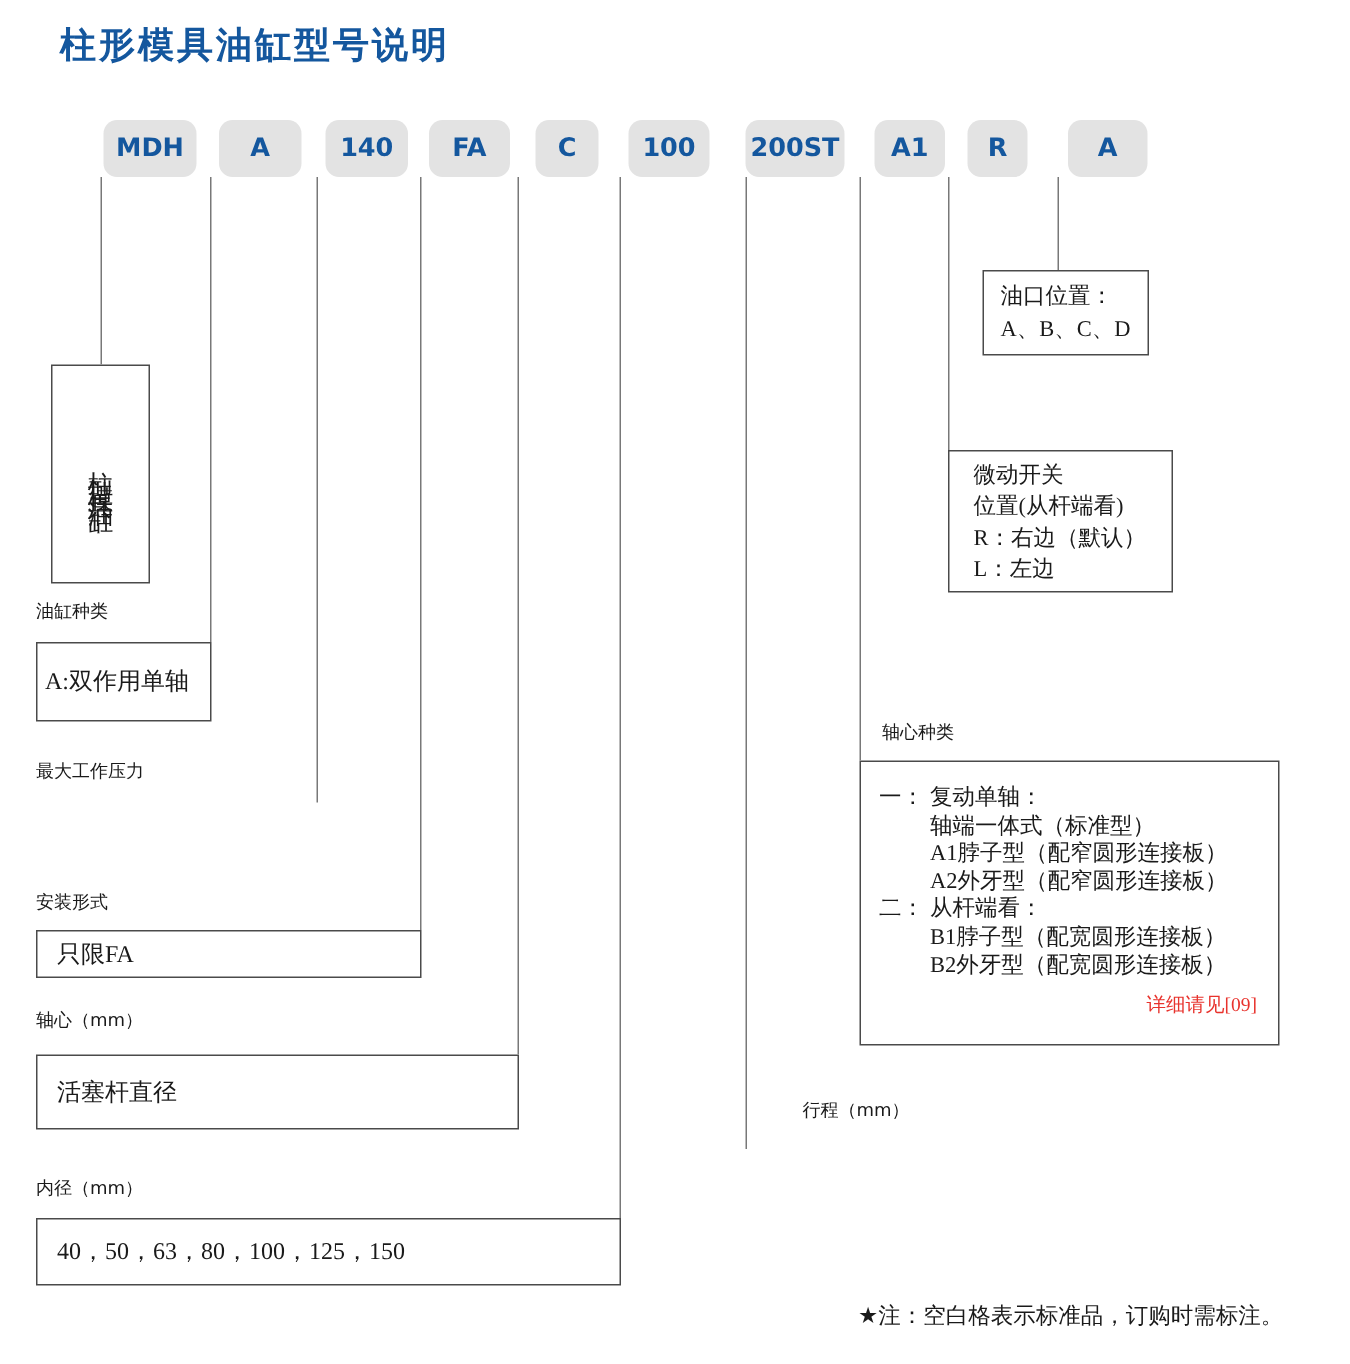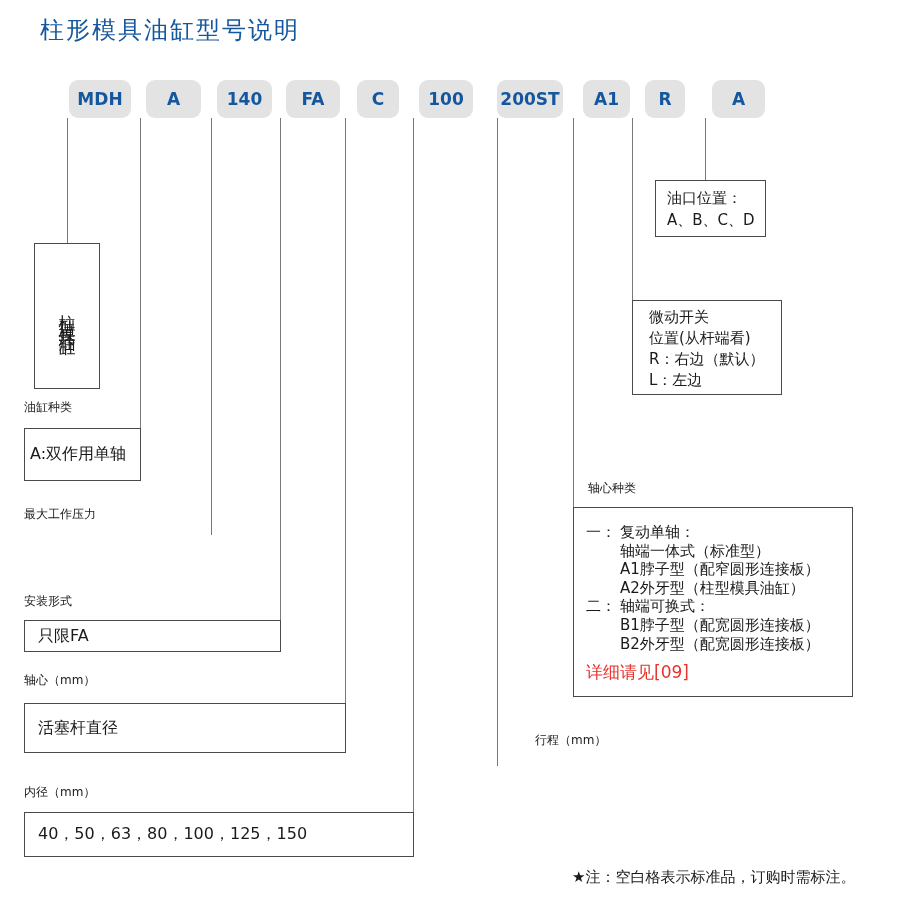--- a/index.html
+++ b/index.html
@@ -12,48 +12,48 @@
   }
   *{margin:0;padding:0;box-sizing:border-box;}
   html,body{background:#fff;}
   body{
     width:900px;height:909px;position:relative;overflow:hidden;
     font-family:"DejaVu Sans",sans-serif;color:var(--text_black);
   }
   .canvas{position:absolute;inset:0;background:#fff;}
   .title{
     position:absolute;left:40px;top:14px;
-    font-size:24px;font-weight:normal;color:var(--accent_blue);letter-spacing:2px;
+    font-size:24px;font-weight:bold;color:var(--accent_blue);letter-spacing:2px;
   }
   .seg{
     position:absolute;top:80px;height:38px;
     background:var(--segment_bg);border-radius:9px;
     color:var(--accent_blue);font-weight:bold;font-size:17px;
     display:flex;align-items:center;justify-content:center;margin-left:33px;
   }
   .vline{position:absolute;width:1px;background:var(--line_gray);}
   .lbl{position:absolute;font-size:12px;color:var(--text_black);white-space:nowrap;}
   .ebox{
     position:absolute;border:1px solid var(--border_gray);background:#fff;
-    font-size:16px;color:var(--text_black);
+    font-size:16px;color:var(--text_black);font-family:Liberation Serif, serif;
   }
   .flexbox{display:flex;align-items:center;text-align:center;}
   .series{
     left:34px;top:243px;width:66px;height:146px;
     display:flex;align-items:center;justify-content:center;
   }
   .vtext{
     writing-mode:vertical-rl;text-orientation:upright;
     font-size:17px;letter-spacing:5px;line-height:1;
   }
   .port{left:655px;top:180px;width:111px;height:57px;padding:6px 0 0 11px;font-size:15px;line-height:22px;}
   .switch{left:632px;top:300px;width:150px;height:95px;padding:6px 0 0 16px;font-size:15px;line-height:21px;white-space:nowrap;}
   .shaft{left:573px;top:507px;width:280px;height:190px;padding:15px 0 0 12px;font-size:15px;}
   .shaft-row{display:grid;grid-template-columns:34px 1fr;line-height:18.6px;white-space:nowrap;}
-  .detail-ref{margin-top:8px;padding-right:14px;text-align:left;color:var(--detail_red);font-size:17px;}
+  .detail-ref{margin-top:8px;padding-right:14px;text-align:right;color:var(--detail_red);font-size:13px;}
   .note{position:absolute;left:572px;top:842px;font-size:15px;color:var(--text_black);white-space:nowrap;margin-top:26px;}
 </style>
 </head>
 <body>
 
 <div class="canvas">
 
   <div class="title">柱形模具油缸型号说明</div>
 
   <div class="seg" style="left:36px;width:62px">MDH</div>
@@ -119,25 +119,25 @@
     <div class="shaft-row">
       <span></span>
         <span>轴端一体式（标准型）</span>
     </div>
     <div class="shaft-row">
       <span></span>
         <span>A1脖子型（配窄圆形连接板）</span>
     </div>
     <div class="shaft-row">
       <span></span>
-        <span>A2外牙型（柱型模具油缸）</span>
+        <span>A2外牙型（配窄圆形连接板）</span>
     </div>
     <div class="shaft-row">
       <span>二：</span>
-        <span>轴端可换式：</span>
+        <span>从杆端看：</span>
     </div>
     <div class="shaft-row">
       <span></span>
         <span>B1脖子型（配宽圆形连接板）</span>
     </div>
     <div class="shaft-row">
       <span></span>
         <span>B2外牙型（配宽圆形连接板）</span>
     </div>
     <div class="detail-ref">详细请见[09]</div>

